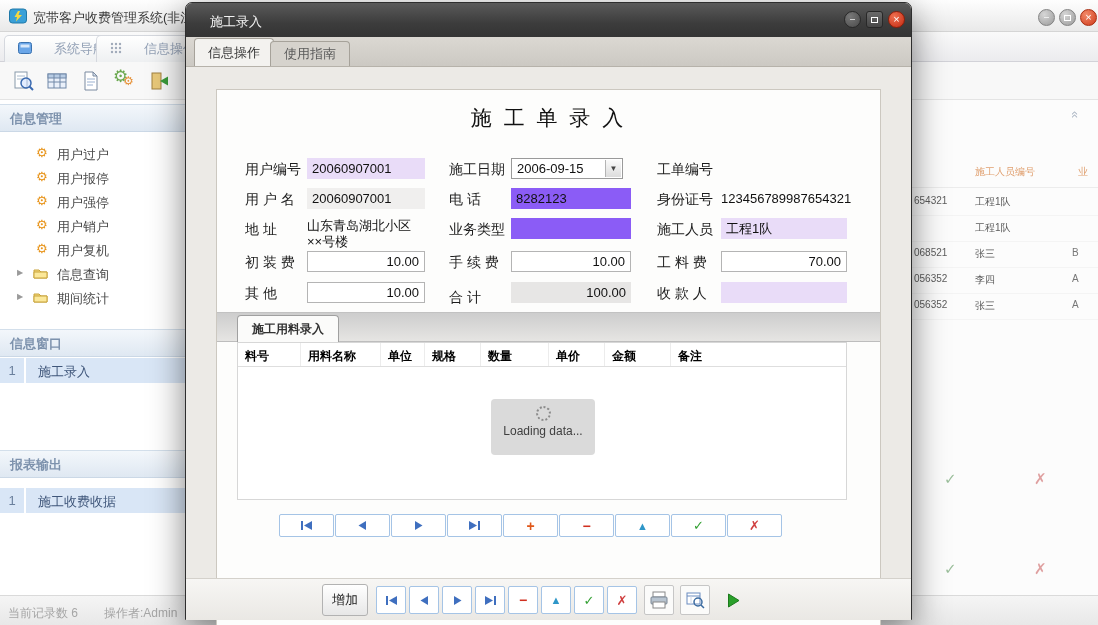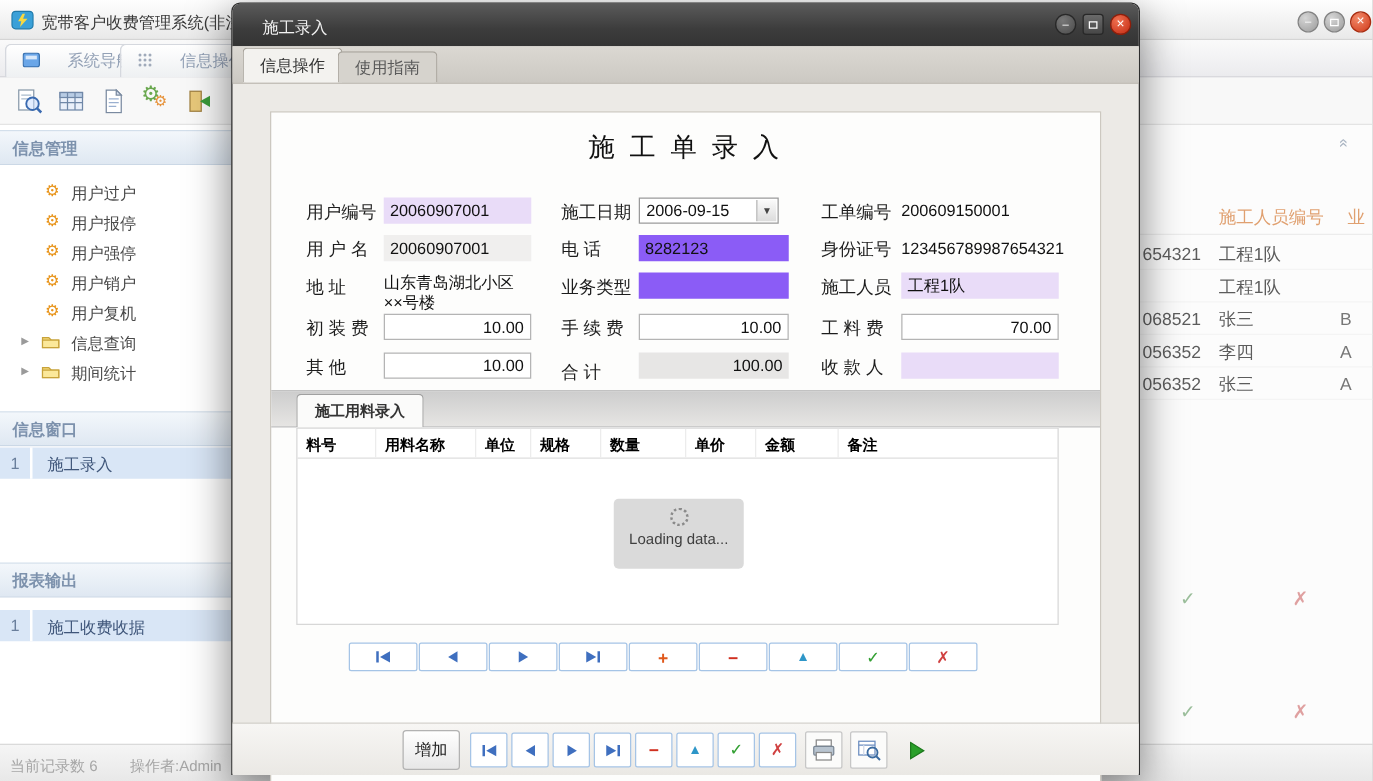--- a/index.html
+++ b/index.html
@@ -21,21 +21,21 @@
 .main-toolbar{position:absolute;left:0;top:62px;width:1098px;height:38px;background:#f8f8f8;border-bottom:1px solid #e4e4e4}
 .tool-btn{position:absolute;top:5px;width:30px;height:28px;display:flex;align-items:center;justify-content:center;border-radius:3px}
 .gear-stack{position:relative;width:24px;height:24px}
 .gear-a{position:absolute;left:0;top:-3px;font-size:17px;color:#6aa84f}
 .gear-b{position:absolute;left:10px;top:5px;font-size:12px;color:#e69138}
 
 .content-area{position:absolute;left:186px;top:100px;width:912px;height:495px;background:#fcfcfc}
 .collapse-btn{position:absolute;left:1064px;top:103px;width:24px;height:20px;color:#a9b4c2;font-size:13px;display:flex;align-items:center;justify-content:center}
 .collapse-btn span{display:block;transform:rotate(90deg);letter-spacing:-2px}
 
-.bg-grid{position:absolute;left:900px;top:158px;width:198px;height:184px;font-size:14px;color:#5c5c5c}
+.bg-grid{position:absolute;left:900px;top:158px;width:198px;height:184px;font-size:10px;color:#5c5c5c}
 .bg-hdr{position:absolute;left:0;top:0;width:198px;height:30px;border-bottom:1px solid #ececec;color:#e0a070}
 .bg-hdr .h1{position:absolute;left:75px;top:7px;white-space:nowrap}
 .bg-hdr .h2{position:absolute;left:178px;top:7px;white-space:nowrap}
 .bg-row{position:absolute;left:0;width:198px;height:26px;border-bottom:1px solid #f4f4f4}
 .bg-row .code{position:absolute;left:14px;top:5px}
 .bg-row .name{position:absolute;left:75px;top:5px}
 .bg-row .grade{position:absolute;left:172px;top:5px;color:#777}
 .mark{position:absolute;font-size:15px}
 .mark.ok{color:#9cbf9c}
 .mark.no{color:#dfa0a0}
@@ -329,21 +329,20 @@
       <span class="flabel" style="left:28px;top:71px">用户编号</span>
       <div class="ffield lav" style="left:90px;top:68px;width:118px">20060907001</div>
       <span class="flabel" style="left:232px;top:71px">施工日期</span>
       <div class="ffield datebox" style="left:294px;top:68px;width:112px">
         <span>2006-09-15</span>
         <span class="drop-btn">
             <i style="font-style:normal">▼</i>
           </span>
       </div>
       <span class="flabel" style="left:440px;top:71px">工单编号</span>
-      <div class="ffield plain" style="left:504px;top:68px;width:140px">200609150001</div>
 
       <span class="flabel" style="left:28px;top:101px">用 户 名</span>
       <div class="ffield graylight" style="left:90px;top:98px;width:118px">20060907001</div>
       <span class="flabel" style="left:232px;top:101px">电 话</span>
       <div class="ffield gray" style="left:294px;top:98px;width:120px">8282123</div>
       <span class="flabel" style="left:440px;top:101px">身份证号</span>
       <div class="ffield plain" style="left:504px;top:98px;width:150px">123456789987654321</div>
 
       <span class="flabel" style="left:28px;top:131px">地 址</span>
       <div class="addrbox" style="left:90px;top:128px">山东青岛湖北小区××号楼</div>

